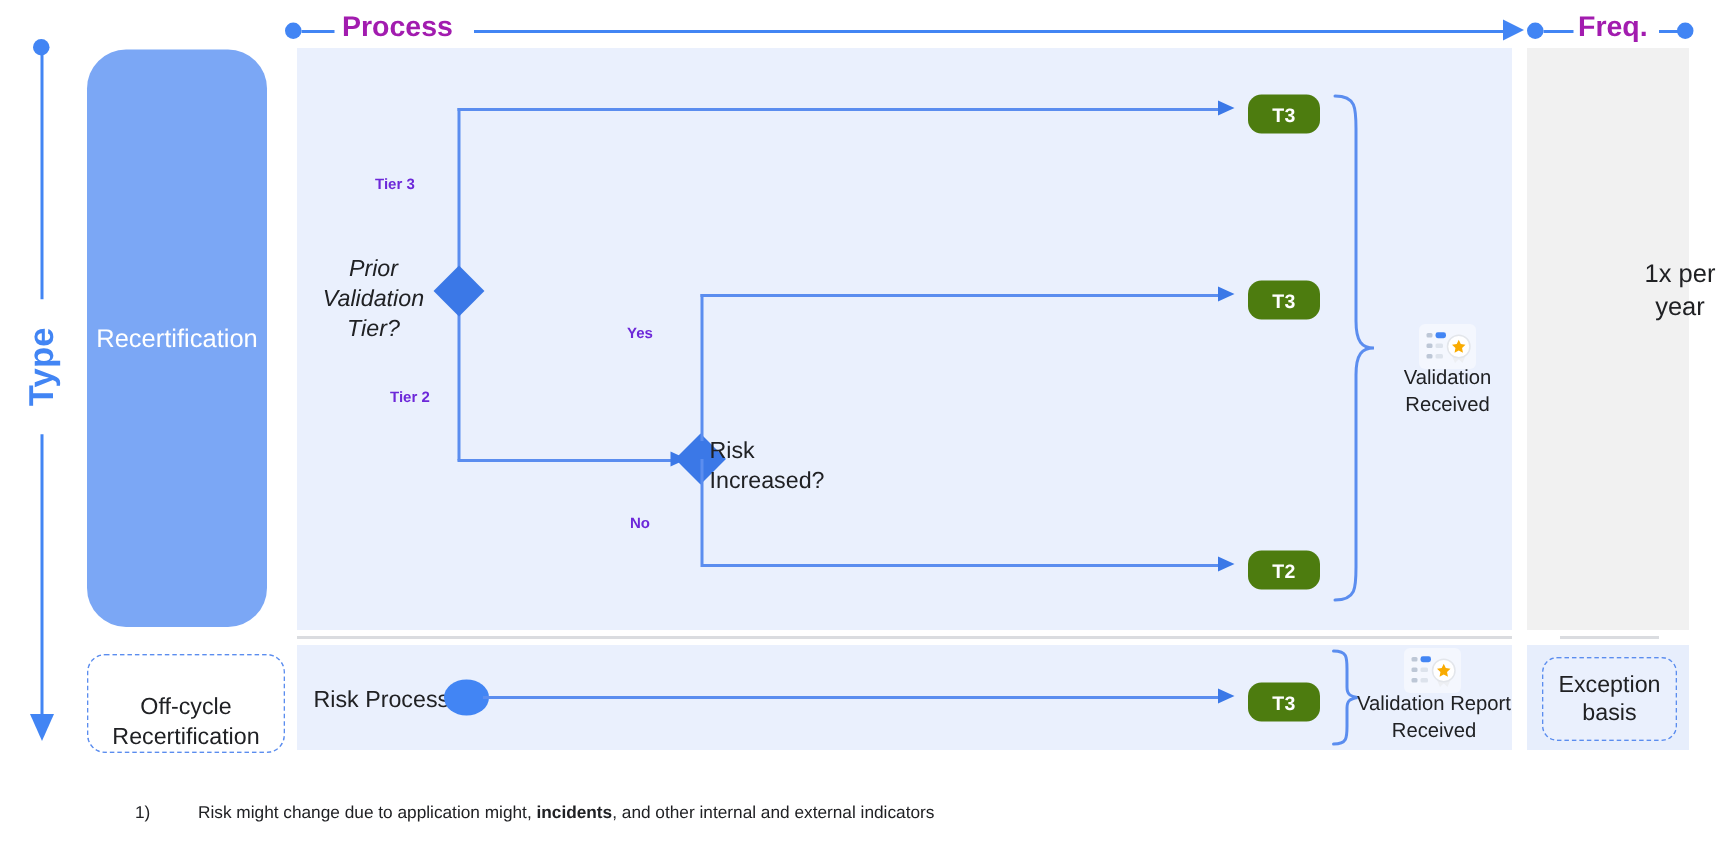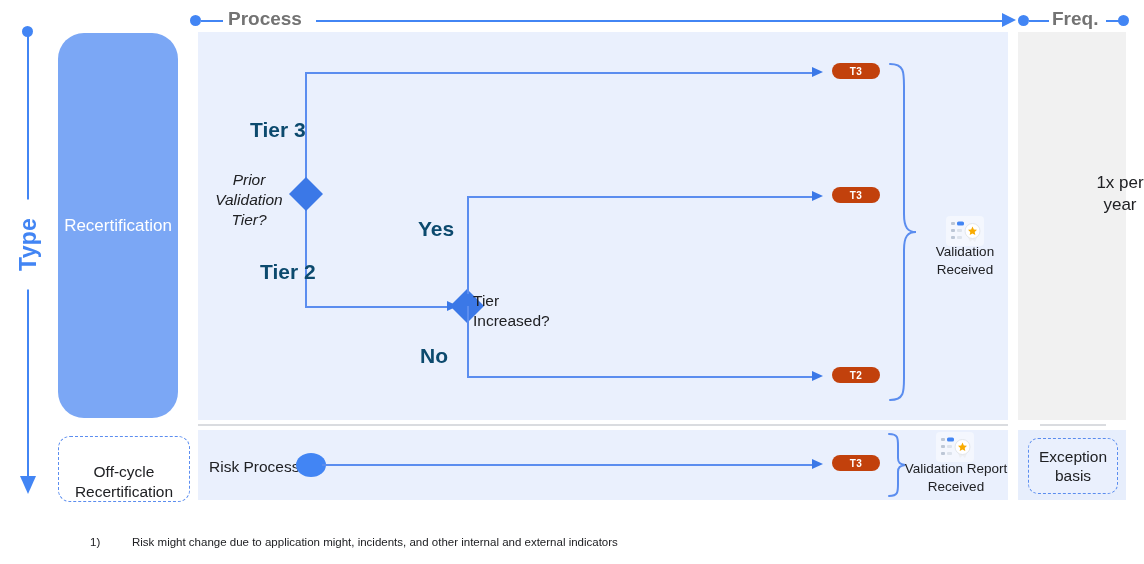--- a/index.html
+++ b/index.html
@@ -54,21 +54,21 @@
   }
   #offcycle-block .txt{
     color:#202124;font-size:15.5px;font-weight:400;text-align:center;line-height:1.25;
   }
 
   
   #header-row{left:190px;top:10px;width:944px;height:22px;}
   .hdr-dot{position:absolute;width:11px;height:11px;border-radius:50%;background:#4285F4;top:5px;}
   .hdr-line{position:absolute;height:2px;background:#4285F4;top:9.5px;}
   .hdr-label{
-    position:absolute;top:-2px;color:#737373;font-size:19px;font-weight:700;white-space:nowrap;
+    position:absolute;top:-2px;color:#a21caf;font-size:19px;font-weight:700;white-space:nowrap;
   }
   .hdr-arrow{
     position:absolute;top:2.5px;width:0;height:0;
     border-top:7px solid transparent;border-bottom:7px solid transparent;
     border-left:14px solid #4285F4;
   }
 
   
   #proc-panel{left:198px;top:32px;width:810px;height:388px;background:#EAF0FD;}
   #freq-panel{left:1018px;top:32px;width:108px;height:388px;background:#F1F1F1;}
@@ -87,28 +87,28 @@
     border-left:11px solid #3B78E7;
   }
 
   
   .diamond{
     position:absolute;width:24px;height:24px;background:#3B78E7;
     transform:rotate(45deg);
   }
 
   
-  .flow-lbl{position:absolute;color:#0c4a6e;font-size:21px;font-weight:700;white-space:nowrap;}
+  .flow-lbl{position:absolute;color:#6d28d9;font-size:10px;font-weight:700;white-space:nowrap;}
   .flow-lbl-reg{position:absolute;color:#202124;font-size:15.5px;font-weight:400;text-align:center;line-height:1.3;}
 
   
   .pill{
-    position:absolute;width:48px;height:16px;border-radius:9px;background:#c2410c;
+    position:absolute;width:48px;height:26px;border-radius:9px;background:#4d7c0f;
     display:flex;align-items:center;justify-content:center;
-    color:#ffffff;font-size:10px;font-weight:700;letter-spacing:.3px;
+    color:#ffffff;font-size:13px;font-weight:700;letter-spacing:.3px;
   }
 
   
   .start-circle{
     position:absolute;width:30px;height:24px;border-radius:50%;background:#4285F4;
   }
 
   
   .outcome{
     position:absolute;text-align:center;color:#202124;
@@ -123,21 +123,21 @@
   #exception-box{
     left:1028px;top:438px;width:88px;height:54px;
     border:1.6px dashed #5B8DEF;border-radius:10px;background:#EAF0FD;
     display:flex;align-items:center;justify-content:center;
   }
   #exception-box .txt{color:#202124;font-size:15.5px;text-align:center;line-height:1.25;}
 
   
   #footnote{left:90px;top:536px;width:900px;font-size:11.5px;color:#202124;}
   #footnote .num{display:inline-block;width:42px;}
-  #footnote b{font-weight:400;margin-top:16px;}
+  #footnote b{font-weight:700;margin-top:16px;}
 
   svg{display:block;overflow:visible;}
 </style>
 </head>
 <body>
 
 <div class="abs" id="type-axis">
   <div class="dot"></div>
   <div class="line"></div>
   <div class="arrow"></div>
@@ -190,21 +190,21 @@
   <span>Prior</span><br>
   <span>Validation</span><br>
   <span>Tier?</span>
 </div>
 
 <div class="flow-lbl abs" style="left:250px;top:118px;">Tier 3</div>
 <div class="flow-lbl abs" style="left:250px;top:260px;margin-left:10px;">Tier 2</div>
 
 <div class="abs diamond" style="left:455px;top:294px;"></div>
 <div class="flow-lbl-reg abs" style="left:473px;top:291px;width:100px;text-align:left;">
-  <span>Tier</span><br>
+  <span>Risk</span><br>
   <span>Increased?</span>
 </div>
 
 <div class="abs fl fl-v" style="left:467px;top:196px;height:98px;"></div>
 <div class="abs fl fl-h" style="left:467px;top:196px;width:346px;"></div>
 <div class="abs arrow-r" style="left:812px;top:190.5px;"></div>
 <div class="flow-lbl abs" style="left:418px;top:217px;">Yes</div>
 
 <div class="abs fl fl-v" style="left:467px;top:306px;height:70px;"></div>
 <div class="abs fl fl-h" style="left:467px;top:376px;width:346px;"></div>

